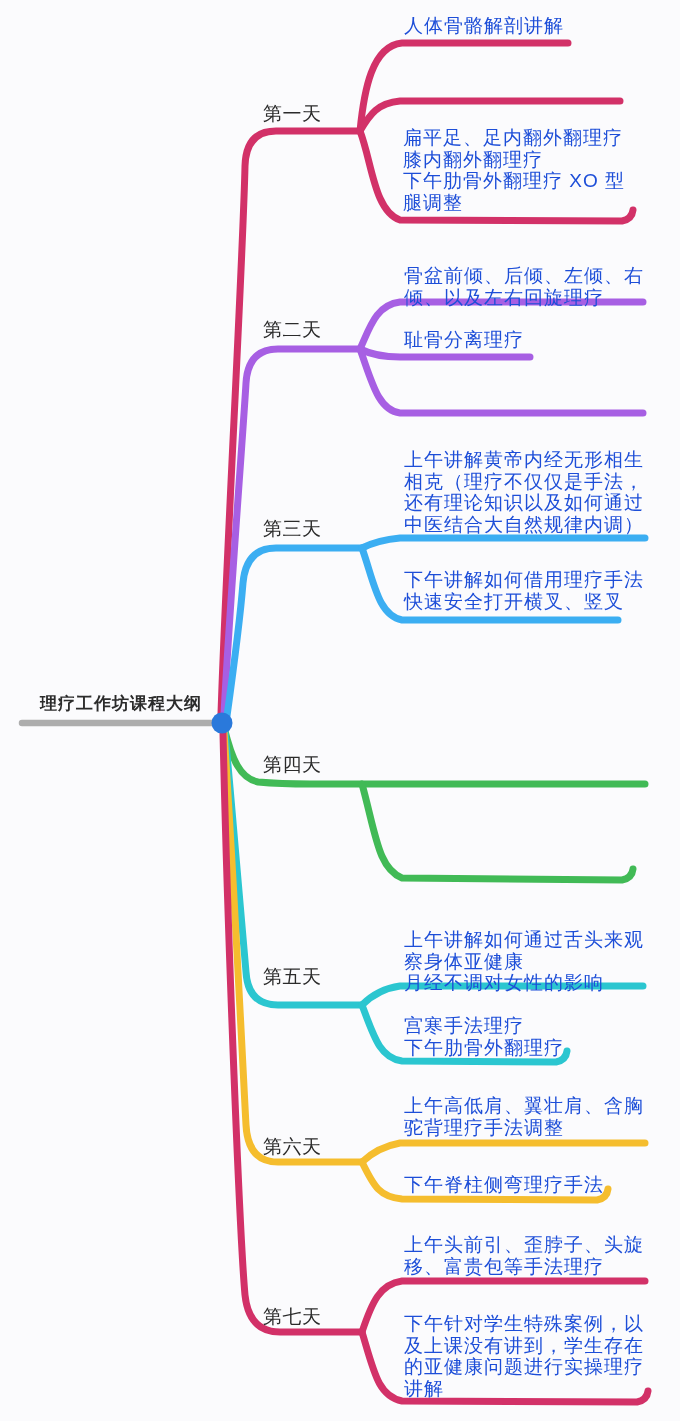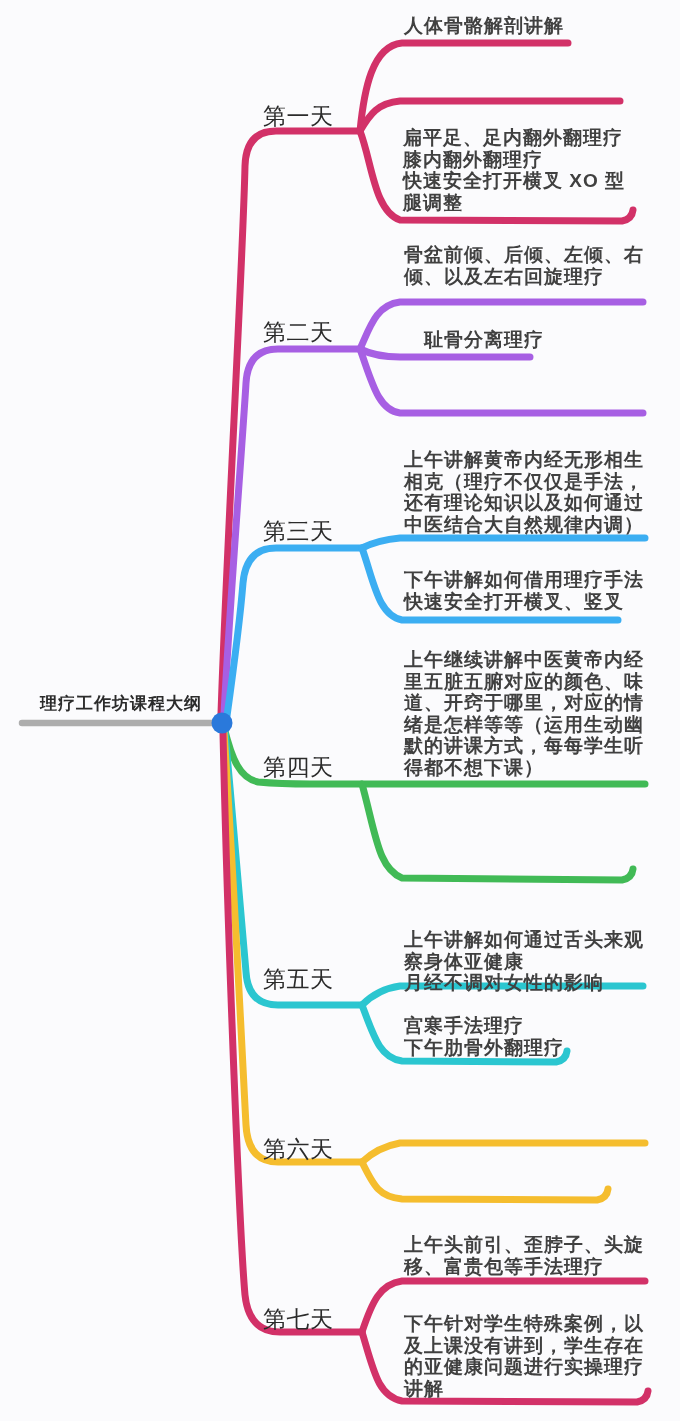--- a/index.html
+++ b/index.html
@@ -10,31 +10,31 @@
     color:#2B2B2B;
   }
   #canvas{position:absolute;left:0;top:0;width:680px;height:1421px;}
   svg{position:absolute;left:0;top:0;display:block;}
   .node{
     position:absolute;
     font-size:19px;
     line-height:21.6px;
     letter-spacing:1px;
     white-space:pre-line;
-    color:#404040;
-    font-weight:700;
+    color:#1d4ed8;
+    font-weight:400;
   }
   .root-label{
     position:absolute;left:40px;top:692px;
     font-size:17px;font-weight:600;letter-spacing:1px;color:#2B2B2B;
     white-space:nowrap;
   }
   .day-label{
     position:absolute;left:263px;
-    font-size:23px;font-weight:500;letter-spacing:0.5px;color:#2B2B2B;
+    font-size:19px;font-weight:500;letter-spacing:0.5px;color:#2B2B2B;
     white-space:nowrap;
     text-align:right;
   }
 </style>
 </head>
 <body>
 
 <div id="canvas">
 
   <svg width="680" height="1421" viewBox="0 0 680 1421" fill="none">
@@ -79,47 +79,44 @@
   <div class="day-label" style="top:317px">第二天</div>
   <div class="day-label" style="top:516px">第三天</div>
   <div class="day-label" style="top:752px">第四天</div>
   <div class="day-label" style="top:964px">第五天</div>
   <div class="day-label" style="top:1134px">第六天</div>
   <div class="day-label" style="top:1304px">第七天</div>
 
   <div class="node" style="left:404px;top:15px">人体骨骼解剖讲解</div>
   <div class="node" style="left:403px;top:127px">扁平足、足内翻外翻理疗
 膝内翻外翻理疗
-快速安全打开横叉 XO 型
+下午肋骨外翻理疗 XO 型
 腿调整</div>
 
-  <div class="node" style="left:404px;top:244px">骨盆前倾、后倾、左倾、右
+  <div class="node" style="left:404px;top:265px">骨盆前倾、后倾、左倾、右
 倾、以及左右回旋理疗</div>
-  <div class="node" style="left:424px;top:329px">耻骨分离理疗</div>
+  <div class="node" style="left:404px;top:329px">耻骨分离理疗</div>
 
   <div class="node" style="left:404px;top:569px">下午讲解如何借用理疗手法
 快速安全打开横叉、竖叉</div>
   <div class="node" style="left:404px;top:449px">上午讲解黄帝内经无形相生
 相克（理疗不仅仅是手法，
 还有理论知识以及如何通过
 中医结合大自然规律内调）</div>
 
-  <div class="node" style="left:404px;top:649px">上午继续讲解中医黄帝内经
-里五脏五腑对应的颜色、味
-道、开窍于哪里，对应的情
-绪是怎样等等（运用生动幽
-默的讲课方式，每每学生听
-得都不想下课）</div>
 
   <div class="node" style="left:404px;top:929px">上午讲解如何通过舌头来观
 察身体亚健康
 月经不调对女性的影响</div>
   <div class="node" style="left:404px;top:1015px">宫寒手法理疗
 下午肋骨外翻理疗</div>
 
+  <div class="node" style="left:404px;top:1095px">上午高低肩、翼壮肩、含胸
+驼背理疗手法调整</div>
+  <div class="node" style="left:404px;top:1174px">下午脊柱侧弯理疗手法</div>
 
   <div class="node" style="left:404px;top:1234px">上午头前引、歪脖子、头旋
 移、富贵包等手法理疗</div>
   <div class="node" style="left:404px;top:1313px">下午针对学生特殊案例，以
 及上课没有讲到，学生存在
 的亚健康问题进行实操理疗
 讲解</div>
 
 </div>
 

